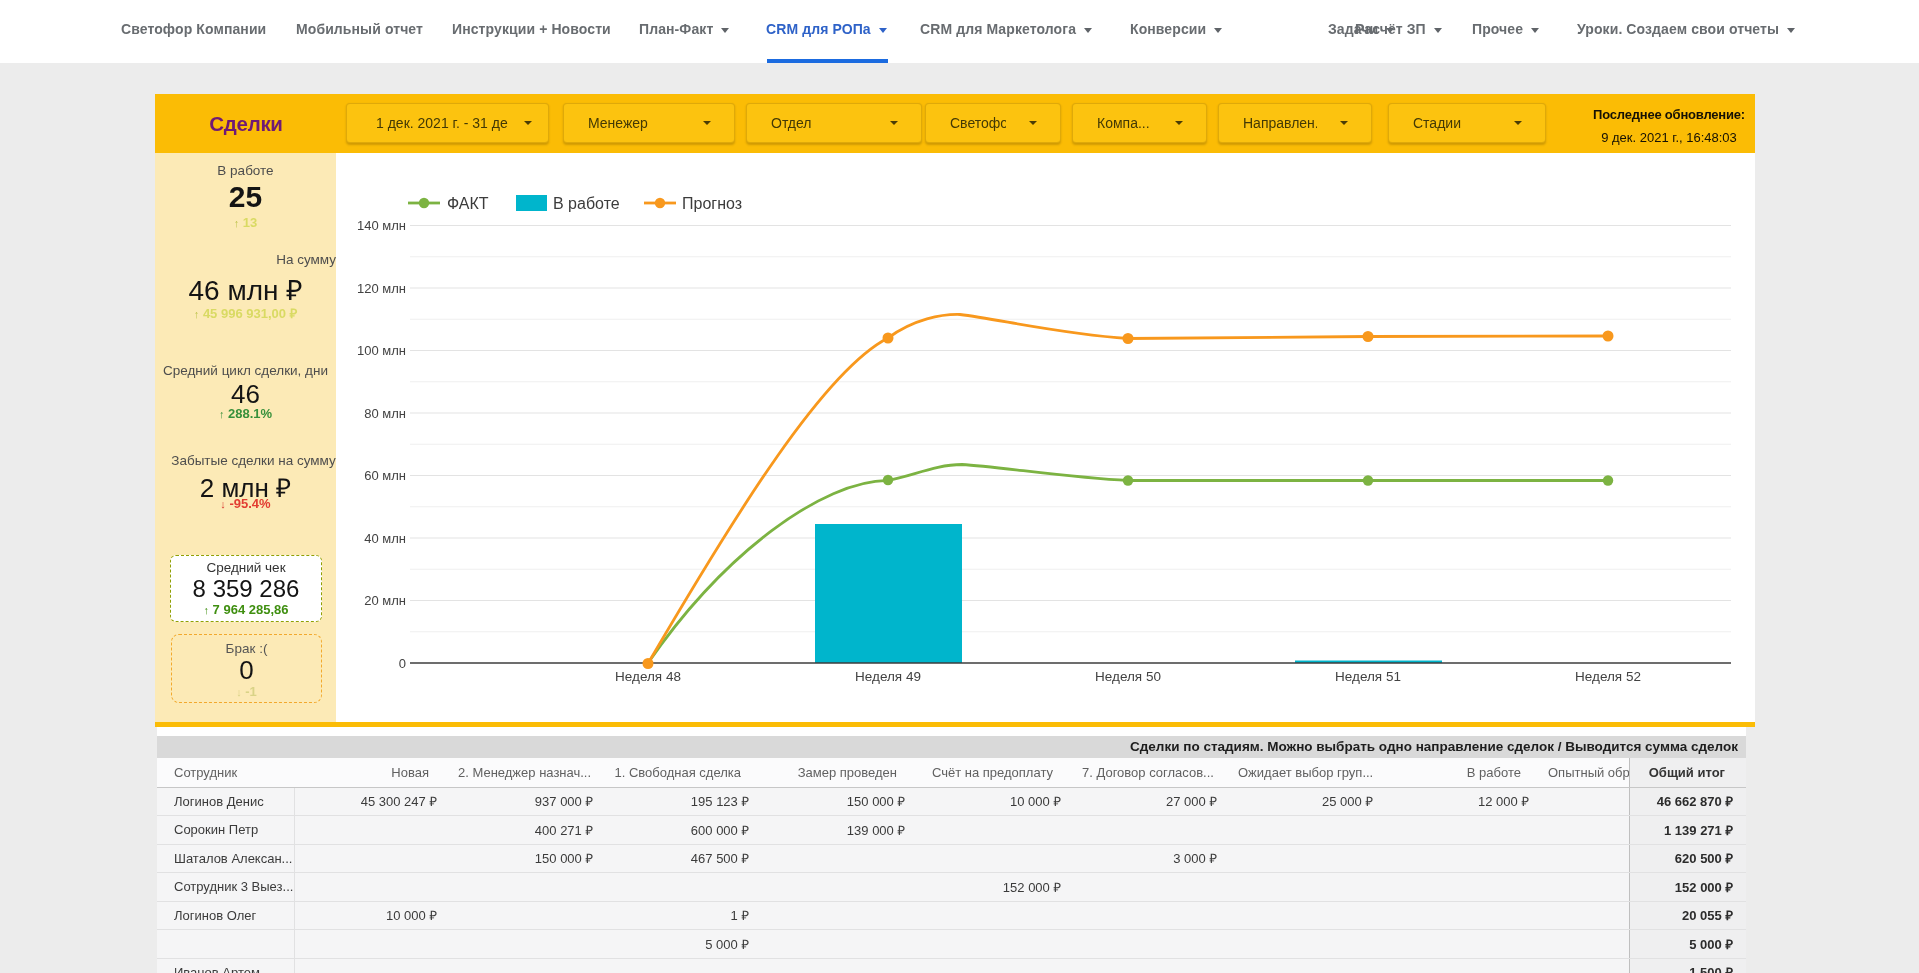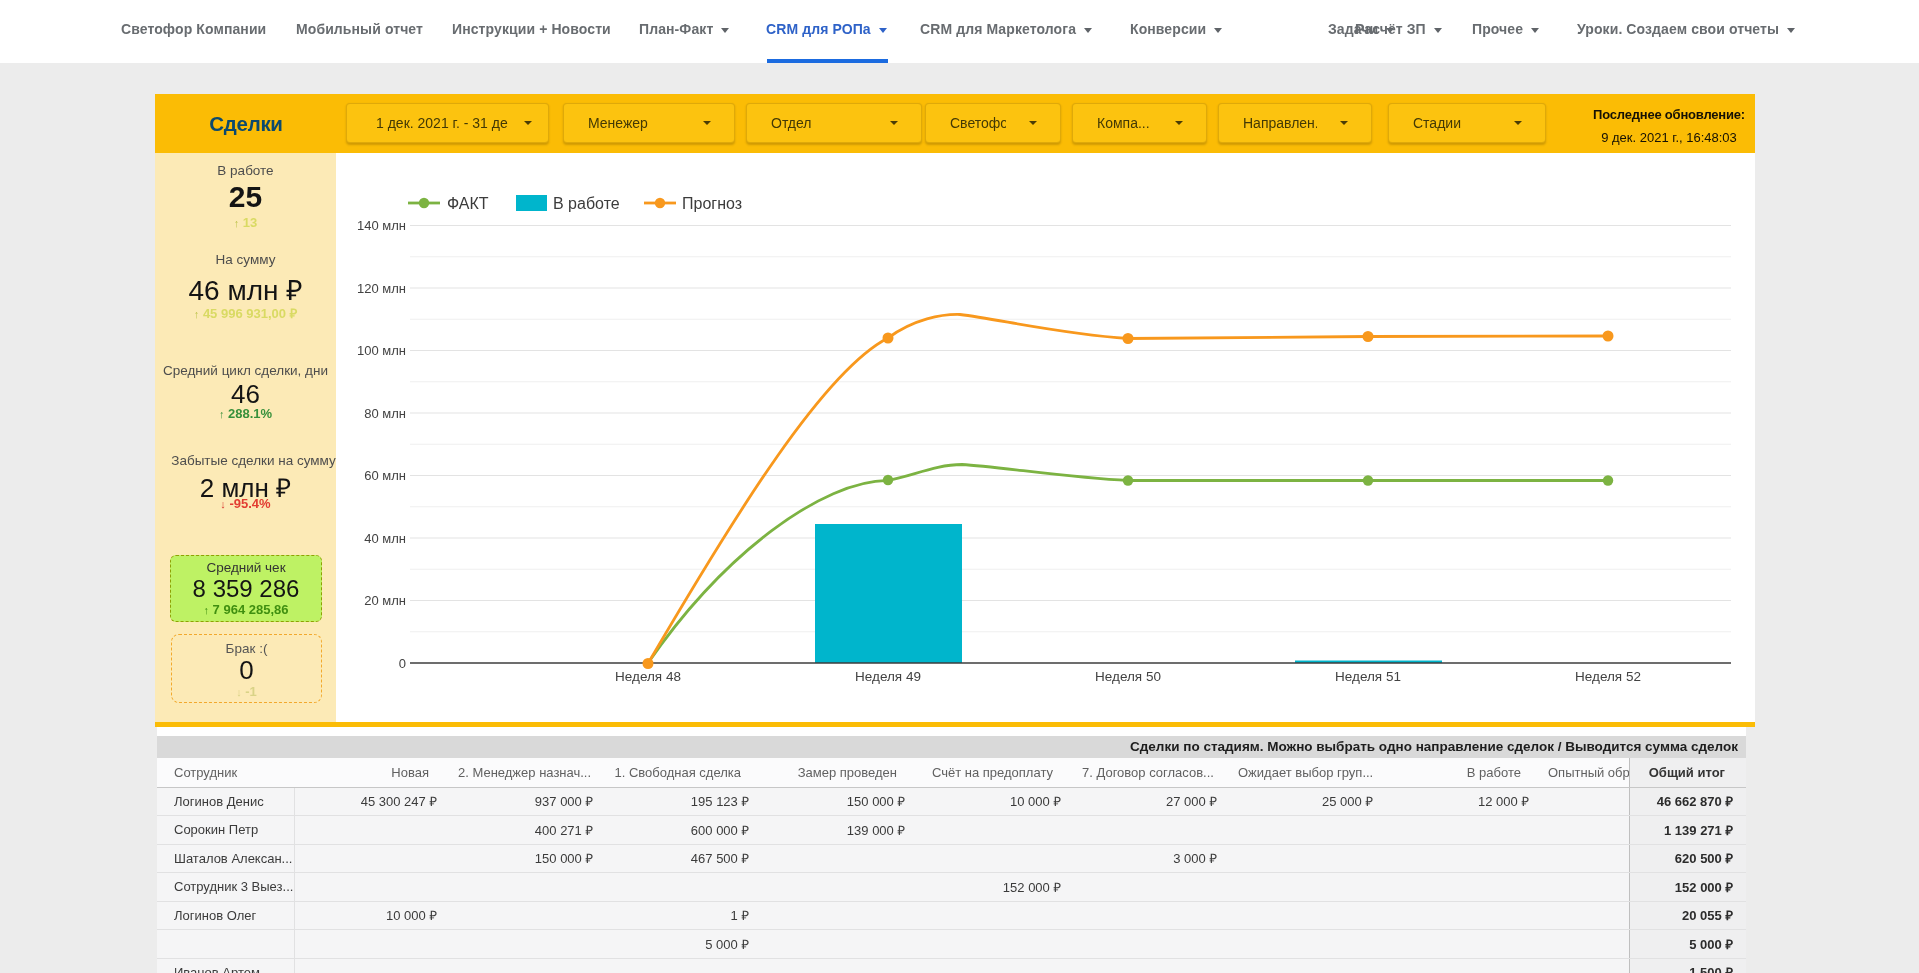--- a/index.html
+++ b/index.html
@@ -16,21 +16,21 @@
   border-right:4.5px solid transparent; border-top:5px solid #5f6368; margin-left:8px; vertical-align:1px; }
 .active .ncaret { border-top-color:#2e62c8; }
 #navbar-underline { position:absolute; left:767px; top:59px; width:121px; height:4px; background:#1b6be0; }
 
 
 #pagebg { position:absolute; left:0; top:63px; width:1919px; height:910px; background:#ececec; }
 
 
 #hdr { position:absolute; left:155px; top:94px; width:1600px; height:59px; background:#fbbc05; }
 #hdr-title { position:absolute; left:0; top:0; width:182px; height:59px; line-height:59px;
-  text-align:center; font-size:20.5px; font-weight:700; letter-spacing:-0.3px; color:#0c4a6e; }
+  text-align:center; font-size:20.5px; font-weight:700; letter-spacing:-0.3px; color:#701a75; }
 .chip { position:absolute; top:9px; height:40px; background:#fcc30f; border:1px solid rgba(170,120,0,.35);
   border-radius:4px; box-shadow:0 1.5px 2px rgba(110,80,0,.3); display:flex; align-items:center; overflow:hidden; }
 .chip .ctext { flex:1 1 auto; text-align:left; padding-left:24px; font-size:14px; color:#433905; white-space:nowrap; overflow:hidden; }
 .chip .ccaret { flex:0 0 54px; display:flex; justify-content:center; }
 .chip .ccaret i { width:0; height:0; border-left:4px solid transparent; border-right:4px solid transparent;
   border-top:4.5px solid #4a3c05; }
 #upd { position:absolute; left:1414px; top:13px; width:200px; text-align:center; color:#151105; }
 #upd .l1 { font-size:13px; font-weight:700; letter-spacing:-0.2px; line-height:16px; }
 #upd .l2 { font-size:13px; line-height:21px; margin-top:4px; }
 
@@ -39,21 +39,21 @@
 .sc { position:absolute; left:0; width:181px; text-align:center; white-space:nowrap; }
 .lbl { font-size:13.5px; color:#4d4d4d; }
 .big { font-size:30px; color:#141414; }
 .big2 { font-size:28px; color:#141414; }
 .big3 { font-size:26px; color:#141414; }
 .cmp { font-size:13px; font-weight:700; }
 .grn { color:#37903b; }
 .fade { color:#d9da63; }
 .red { color:#e23d32; }
 .arr { font-size:11px; }
-#greenbox { position:absolute; left:15px; top:402px; width:152px; height:67px; background:#bef264;
+#greenbox { position:absolute; left:15px; top:402px; width:152px; height:67px; background:#ffffff;
   border:1.5px dashed #8fa005; border-radius:6px; text-align:center; }
 #brakbox { position:absolute; left:16px; top:481px; width:151px; height:69px;
   border:1.5px dashed #f2a92d; border-radius:8px; text-align:center; }
 
 
 #chart { position:absolute; left:336px; top:153px; width:1419px; height:569px; background:#fff; }
 
 
 #ystrip { position:absolute; left:155px; top:722px; width:1600px; height:5px; background:#fbbc05; }
 #wgap { position:absolute; left:157px; top:727px; width:1589px; height:9px; background:#fff; }
@@ -137,21 +137,21 @@
         <div class="l1">Последнее обновление:</div>
         <div class="l2">9 дек. 2021 г., 16:48:03</div>
       </div>
   </div>
 
   <div id="side">
     <div class="sc lbl" style="top:10px;">В работе</div>
     <div class="sc big" style="top:27px;font-weight:bold;">25</div>
     <div class="sc cmp fade" style="top:62px;"><span class="arr" style="color:#bcc24a;">↑</span> 13</div>
 
-    <div class="sc lbl" style="top:99px;">На сумму</div>
+    <div class="sc lbl" style="top:99px;text-align:right;">На сумму</div>
     <div class="sc big2" style="top:117px;">46 млн ₽</div>
     <div class="sc cmp fade" style="top:151px;"><span class="arr" style="color:#bcc24a;">↑</span> 45 996 931,00 ₽</div>
 
     <div class="sc lbl" style="top:210px;">Средний цикл сделки, дни</div>
     <div class="sc big3" style="top:226px;">46</div>
     <div class="sc cmp grn" style="top:253px;"><span class="arr" style="color:#37903b;">↑</span> 288.1%</div>
 
     <div class="sc lbl" style="top:300px;margin-left:8px;">Забытые сделки на сумму</div>
     <div class="sc big3" style="top:316px;">2 млн ₽</div>
     <div class="sc cmp red" style="top:343px;"><span class="arr" style="color:#d8362f;">↓</span> -95.4%</div>

